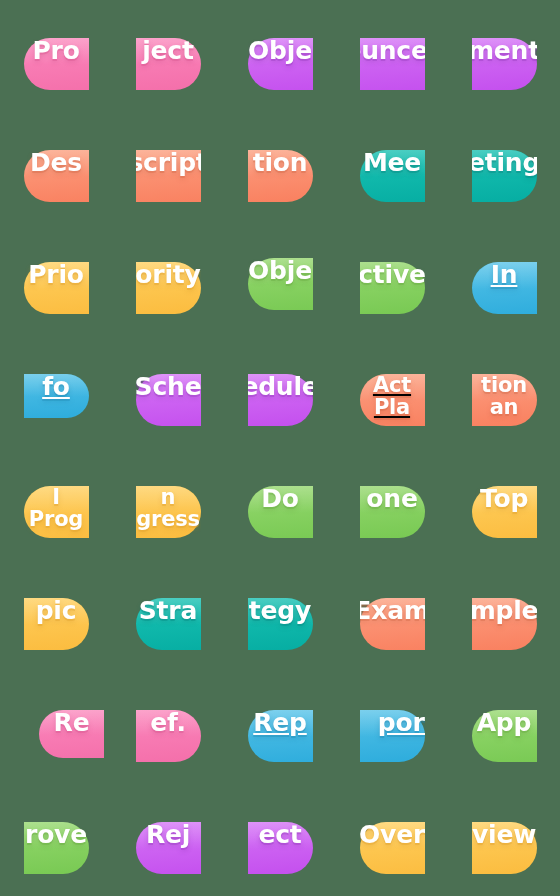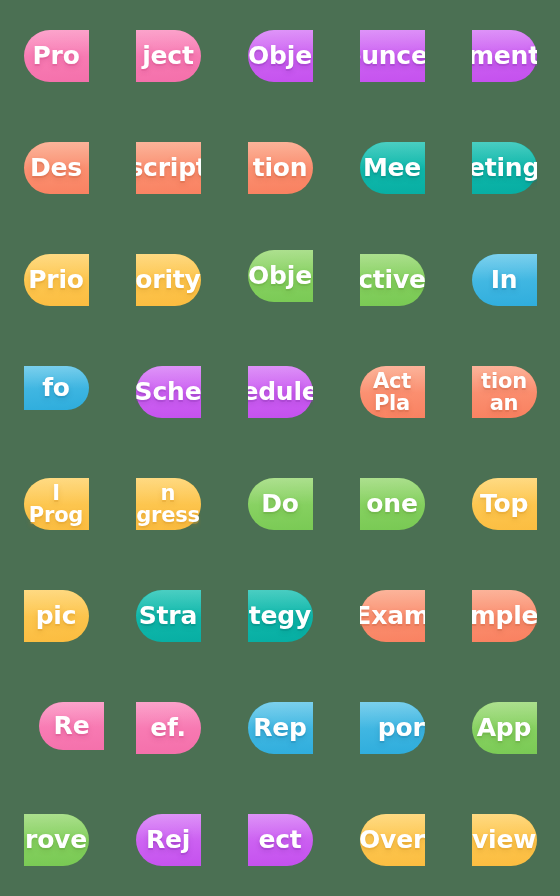--- a/index.html
+++ b/index.html
@@ -20,24 +20,25 @@
     height: 896px;
     background: #4b7053;
     overflow: hidden;
   }
 
   
   .tile {
     position: absolute;
     box-sizing: border-box;
     display: flex;
-    align-items: center;
+    align-items: flex-start;
     justify-content: center;
     overflow: hidden;
     text-align: center;
+    margin-top: 8px;
   }
 
   
   .pill {
     position: absolute;
     top: 0;
     bottom: 0;
     left: 0;
     right: 0;
   }
@@ -77,21 +78,21 @@
   .cw-teal   .pill { background: linear-gradient(175deg,#1fc3b4 0%,#10b8ab 48%,#06ada2 100%); }
   .cw-teal   .label{ text-shadow: 0 2px 0 rgba(6,138,130,.40), 0 3px 5px rgba(4,115,110,.30); }
 
   .cw-yellow .pill { background: linear-gradient(175deg,#ffd266 0%,#fdc64f 48%,#fbbc3f 100%); }
   .cw-yellow .label{ text-shadow: 0 2px 0 rgba(226,163,47,.42), 0 3px 5px rgba(200,140,30,.30); }
 
   .cw-green  .pill { background: linear-gradient(175deg,#9ad974 0%,#87d161 48%,#78c953 100%); }
   .cw-green  .label{ text-shadow: 0 2px 0 rgba(106,171,66,.42), 0 3px 5px rgba(88,150,50,.30); }
 
   .cw-blue   .pill { background: linear-gradient(175deg,#5ec6ea 0%,#41b7e2 48%,#2dacdc 100%); }
-  .cw-blue   .label{ text-shadow: 0 2px 0 rgba(36,141,182,.40), 0 3px 5px rgba(25,120,160,.30); }
+  .cw-blue   .label{ text-shadow: 0 2px 0 rgba(36,141,182,.40), 0 3px 5px rgba(25,120,160,.30); text-decoration: underline; }
 
   
   .sheen {
     position: absolute;
     z-index: 1;
     left: 0; right: 0; top: 0;
     height: 52%;
     background: linear-gradient(180deg, rgba(255,255,255,.20), rgba(255,255,255,0));
     pointer-events: none;
   }
@@ -185,21 +186,21 @@
     <div class="tile cw-purple half-left" style="left: 135.5px; top: 366px; width: 65px; height: 52px;">
       <div class="pill" style="left: 0px; right: -40px;"></div>
       <div class="sheen"></div>
       <div class="label">Sche</div>
     </div>
     <div class="tile cw-purple half-right" style="left: 247.5px; top: 366px; width: 65px; height: 52px;">
       <div class="pill" style="right: 0px; left: -40px;"></div>
       <div class="sheen"></div>
       <div class="label">edule</div>
     </div>
-    <div class="tile cw-orange half-left" style="left: 359.5px; top: 366px; width: 65px; height: 52px;">
+    <div class="tile cw-orange half-left" style="left: 359.5px; top: 366px; width: 65px; height: 52px; text-decoration: underline;">
       <div class="pill" style="left: 0px; right: -40px;"></div>
       <div class="sheen"></div>
       <div class="label two-line">Act
 Pla</div>
     </div>
     <div class="tile cw-orange half-right" style="left: 471.5px; top: 366px; width: 65px; height: 52px;">
       <div class="pill" style="right: 0px; left: -40px;"></div>
       <div class="sheen"></div>
       <div class="label two-line">tion
 an</div>

